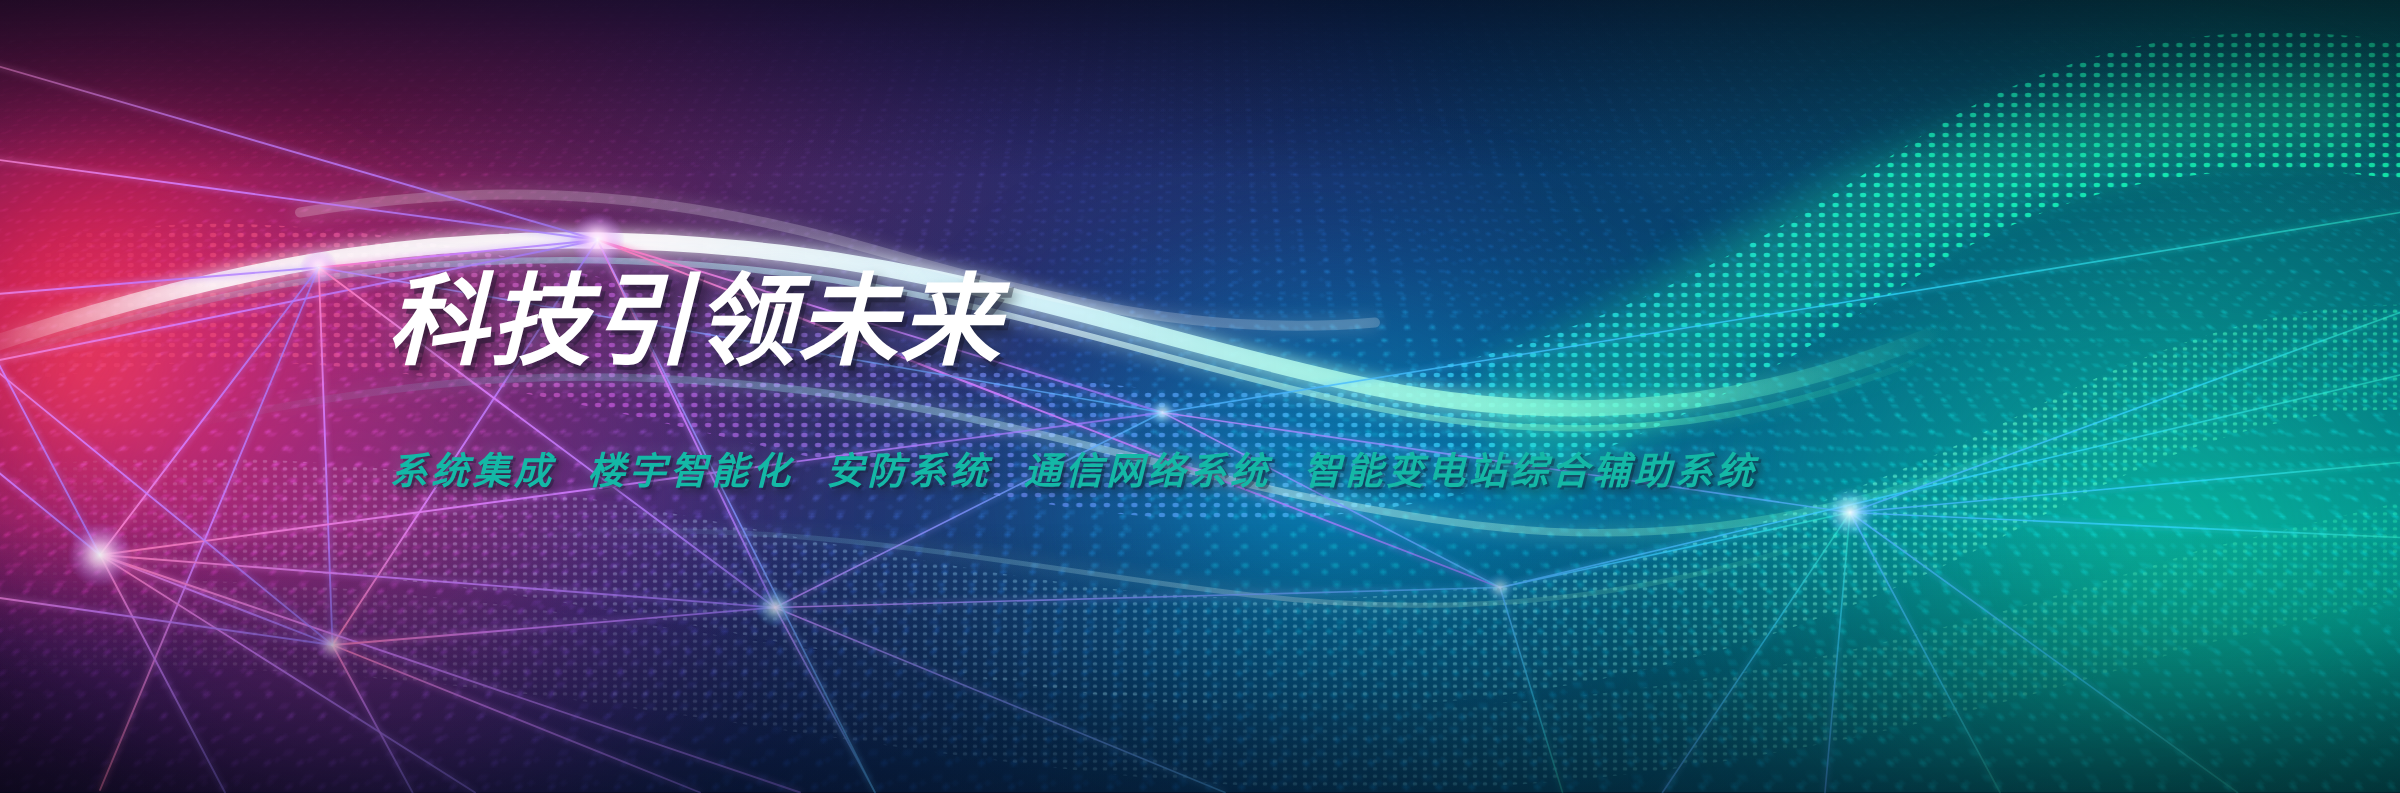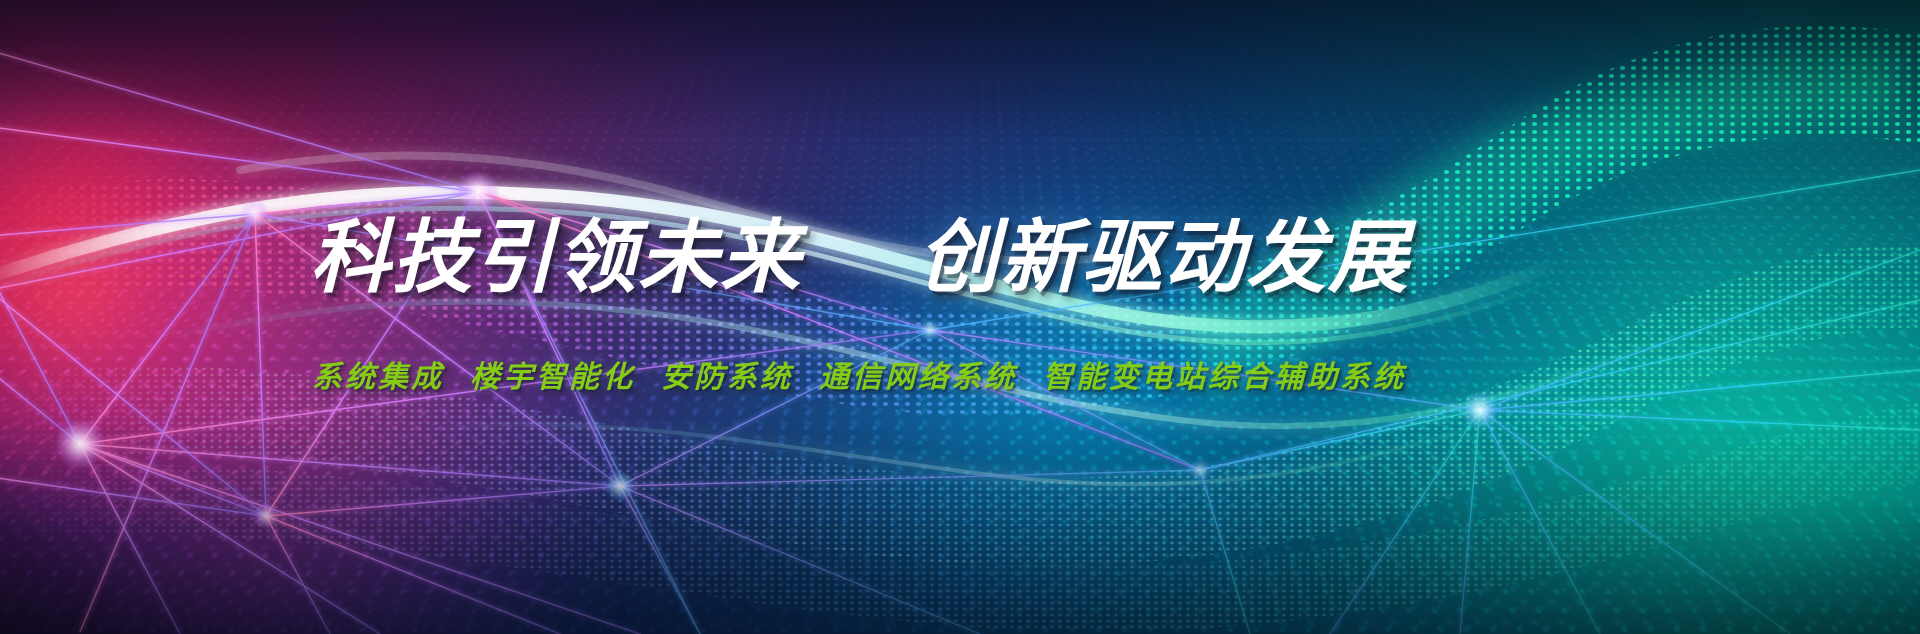--- a/index.html
+++ b/index.html
@@ -112,21 +112,21 @@
     pointer-events:auto;
   }
   .headline .seg2{margin-left:116px;}
 
   .subline{
     position:absolute;
     left:312px; top:352px;
     font-size:30px;
     font-weight:600;
     font-style:italic;
-    color:#84cc16;
+    color:#14b8a6;
     letter-spacing:3px;
     white-space:nowrap;
     text-shadow:
       2px 2px 0 rgba(20,25,50,0.35),
       3px 4px 7px rgba(0,0,0,0.45),
       0 0 14px rgba(190,230,255,0.20);
     pointer-events:auto;
   }
   .subline .sp{display:inline-block;width:26px;}
 </style>
@@ -341,21 +341,20 @@
       <circle cx="1480" cy="410" r="20" fill="url(#nodeB)" opacity="0.9"></circle>
     </g>
   </svg>
 
   <div class="vignette"></div>
 
   <div class="txt-wrap">
 
     <div class="headline">
       <span class="seg1">科技引领未来</span>
-      <span class="seg2">创新驱动发展</span>
     </div>
 
     <div class="subline">
       <span>系统集成</span><span class="sp"></span><span>楼宇智能化</span><span class="sp"></span><span>安防系统</span><span class="sp"></span><span>通信网络系统</span><span class="sp"></span><span>智能变电站综合辅助系统</span>
     </div>
 
   </div>
 </div>
 
 </body></html>

